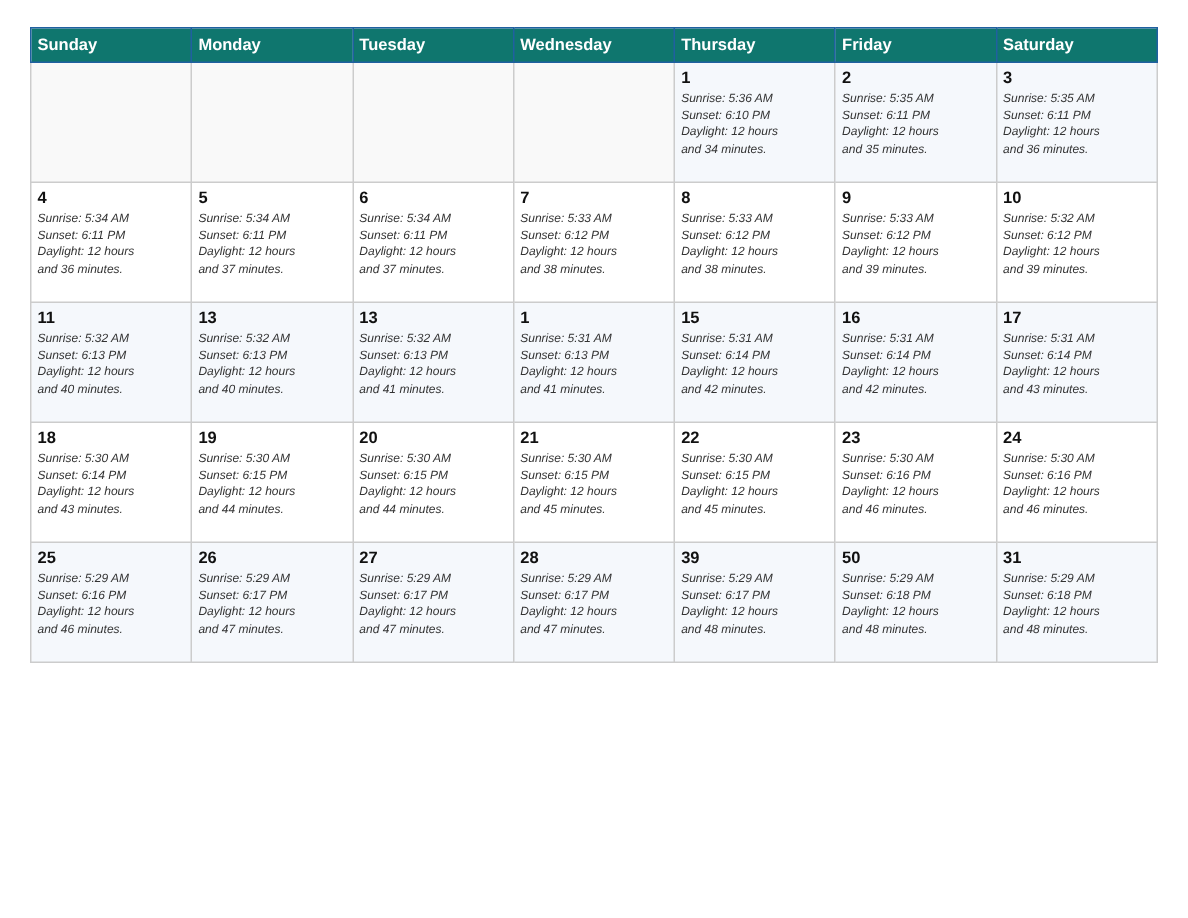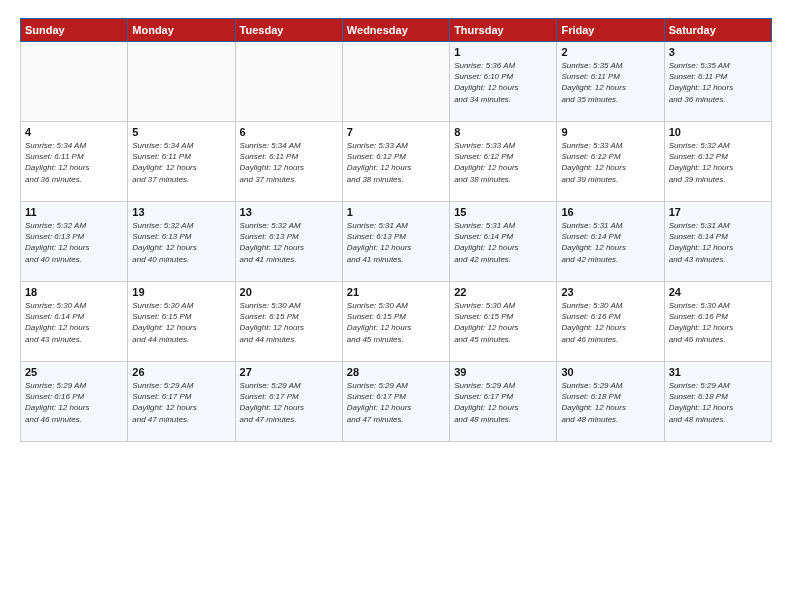--- a/index.html
+++ b/index.html
@@ -38,21 +38,21 @@
     .location-title {
       font-size: 13px;
       color: #444;
     }
     .calendar {
       width: 100%;
       border-collapse: collapse;
       border: 1px solid #ccc;
     }
     .calendar th {
-      background-color: #b91c1c;
+      background-color: #0f766e;
       color: #fff;
       font-size: 11px;
       font-weight: bold;
       padding: 5px 4px;
       text-align: left;
       border: 1px solid #2060a0;
     }
     .calendar td {
       width: calc(100% / 7);
       vertical-align: top;
@@ -312,21 +312,21 @@
 and 47 minutes.</div>
           </td>
           <td>
             <span class="day-num">39</span>
             <div class="day-info" style="white-space: pre-line;">Sunrise: 5:29 AM
 Sunset: 6:17 PM
 Daylight: 12 hours
 and 48 minutes.</div>
           </td>
           <td>
-            <span class="day-num">30</span>
+            <span class="day-num">50</span>
             <div class="day-info" style="white-space: pre-line;">Sunrise: 5:29 AM
 Sunset: 6:18 PM
 Daylight: 12 hours
 and 48 minutes.</div>
           </td>
           <td>
             <span class="day-num">31</span>
             <div class="day-info" style="white-space: pre-line;">Sunrise: 5:29 AM
 Sunset: 6:18 PM
 Daylight: 12 hours

